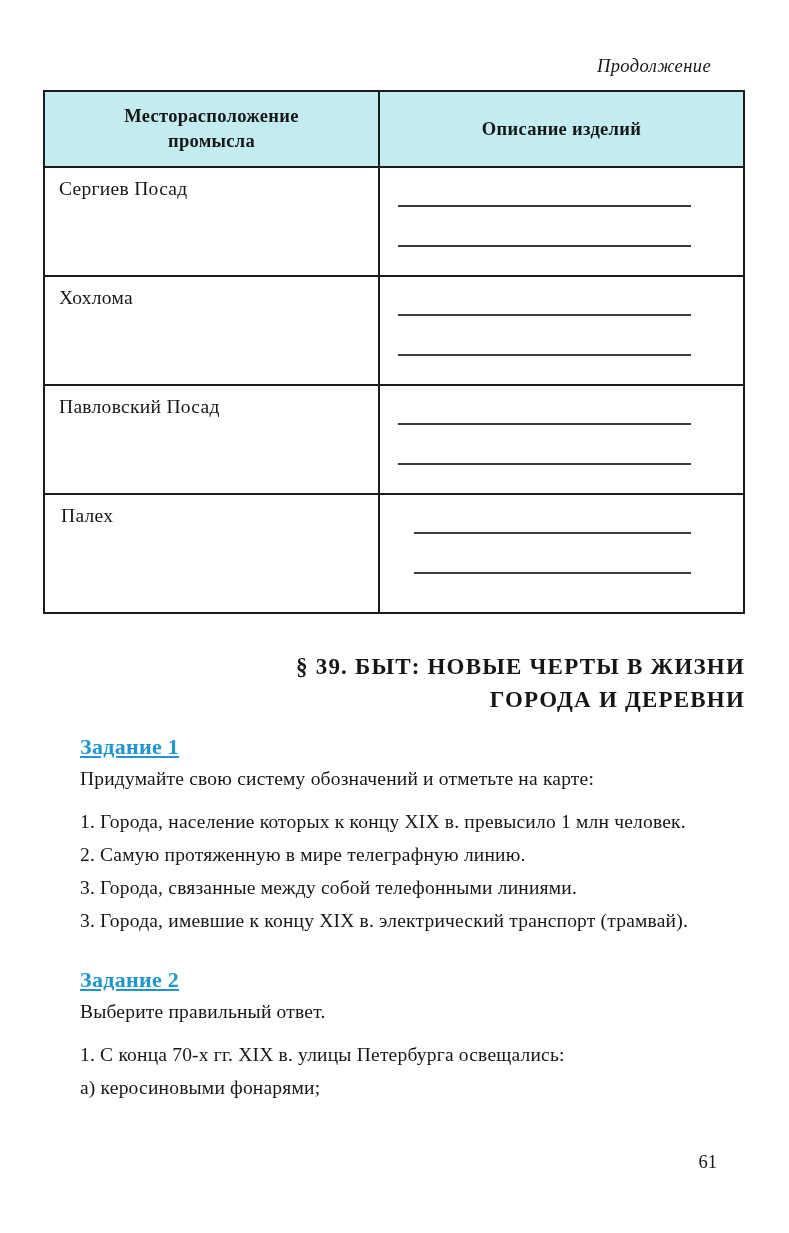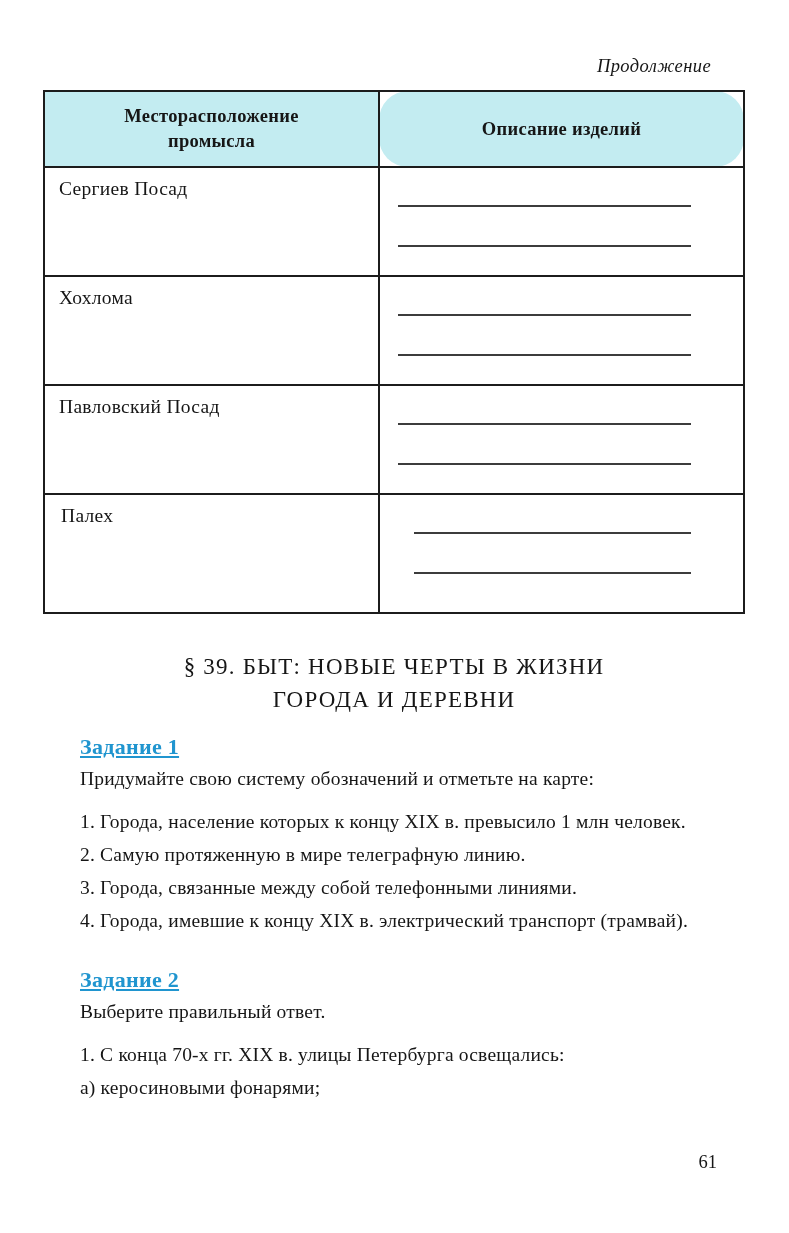--- a/index.html
+++ b/index.html
@@ -37,40 +37,40 @@
     background: var(--table_header_bg, #c3ecf1);
     height: 76px;
     font-size: 18.5px;
     font-weight: bold;
     text-align: center;
     vertical-align: middle;
     line-height: 25px;
     letter-spacing: 0.3px;
   }
   .promysly th.col-location { width: 335px; padding: 0 38px; }
-  .promysly th.col-description { padding: 2px 40px; border-radius: 29px; }
+  .promysly th.col-description { padding: 2px 40px; }
   .promysly td { height: 109px; vertical-align: top; background: #ffffff; }
   td.place {
     font-size: 19.5px;
     padding: 10px 8px 0 14px;
     letter-spacing: 0.3px;
   }
   td.desc { padding: 0; }
   .blank {
     height: 39px;
     margin: 0 52px 0 18px;
     border-bottom: 2px solid #3c3c3c;
   }
   .blank + .blank { height: 40px; }
   tr.row-last td { height: 119px; padding-left: 16px; }
   .section-title {
     margin: 36px 0 10px;
     font-size: 23px;
-    font-weight: normal;
-    text-align: center;
+    font-weight: bold;
+    text-align: right;
     letter-spacing: 1.2px;
     line-height: 33px;
   }
   .task-label {
     margin: 18px 0 2px 37px;
     font-size: 22px;
     font-weight: bold;
     color: var(--accent_blue, #2095cf);
     letter-spacing: 0.3px;
     text-decoration: underline;
@@ -143,21 +143,21 @@
     <span>ГОРОДА И ДЕРЕВНИ</span>
   </div>
 
   <div class="task-label">Задание 1</div>
 
   <p class="body">Придумайте свою систему обозначений и отметьте на карте:</p>
 
   <p class="body gap-top">1. Города, население которых к концу XIX в. превысило 1 млн человек.</p>
   <p class="body">2. Самую протяженную в мире телеграфную линию.</p>
   <p class="body">3. Города, связанные между собой телефонными линиями.</p>
-  <p class="body">4. Города, имевшие к концу XIX в. электрический транспорт (трамвай).</p>
+  <p class="body">3. Города, имевшие к концу XIX в. электрический транспорт (трамвай).</p>
 
   <div class="task-label task2">Задание 2</div>
 
   <p class="body">Выберите правильный ответ.</p>
   <p class="body gap-top">1. С конца 70-х гг. XIX в. улицы Петербурга освещались:</p>
   <p class="body">а) керосиновыми фонарями;</p>
 
   <div class="page-number">61</div>
 
 </div>

